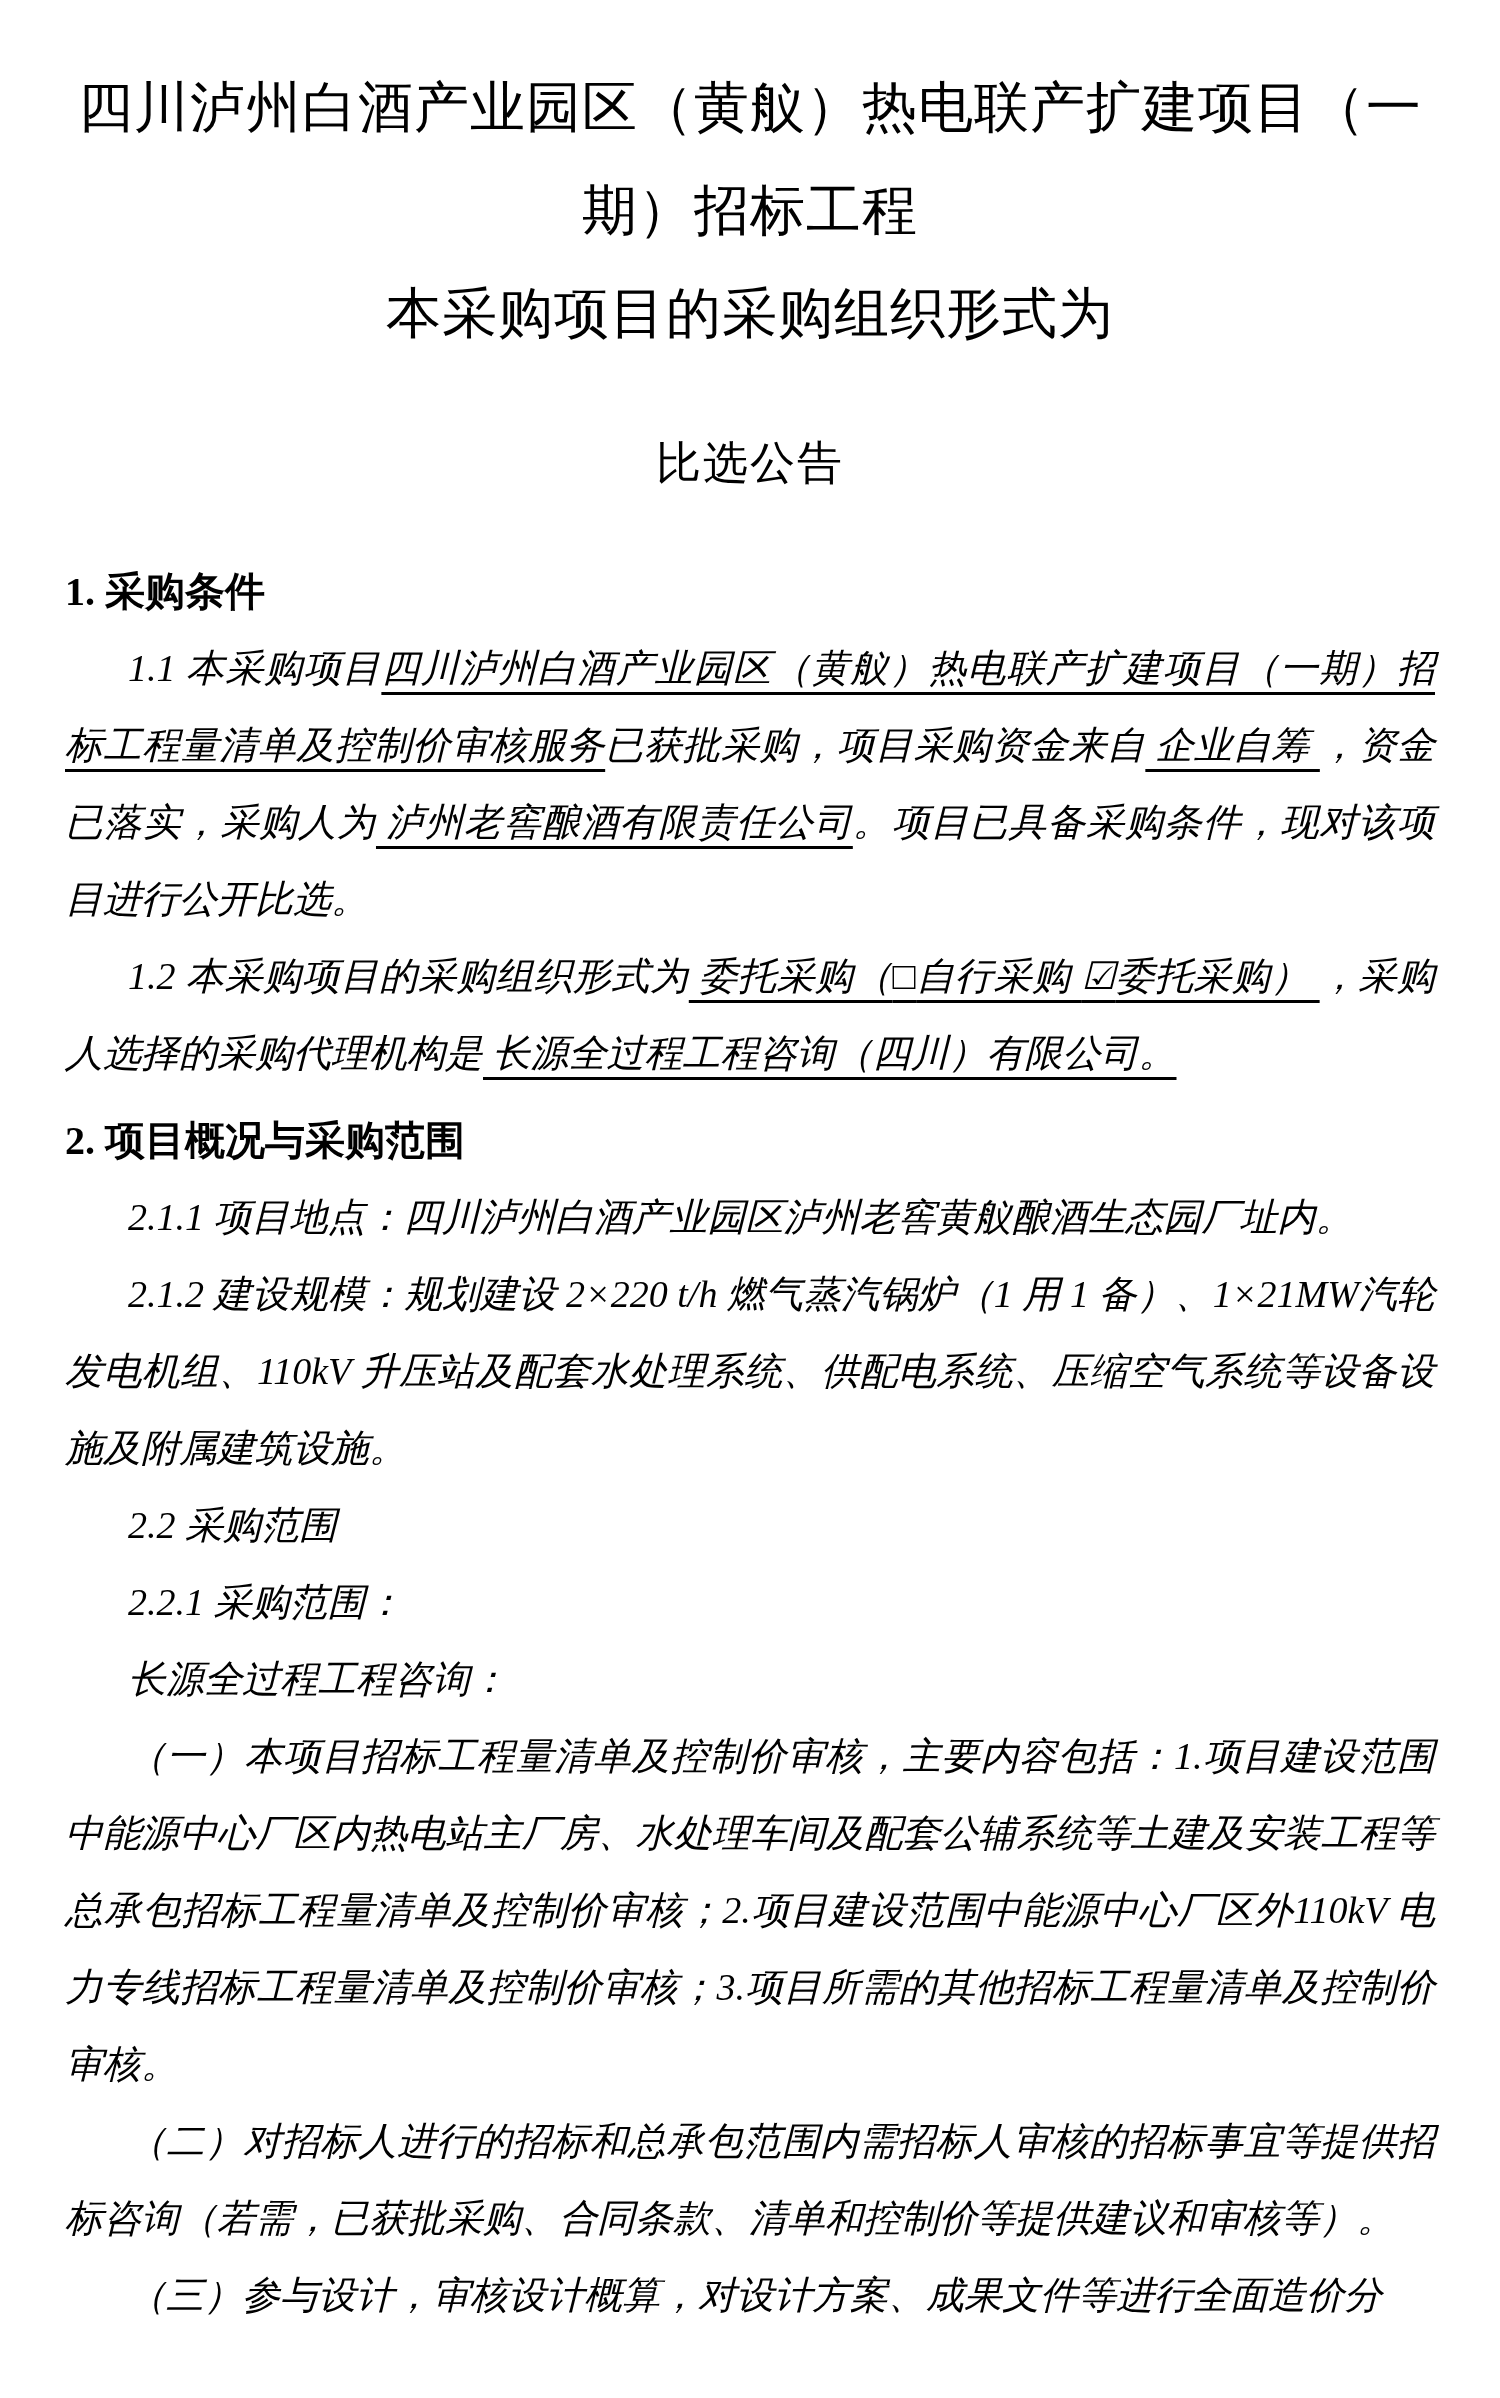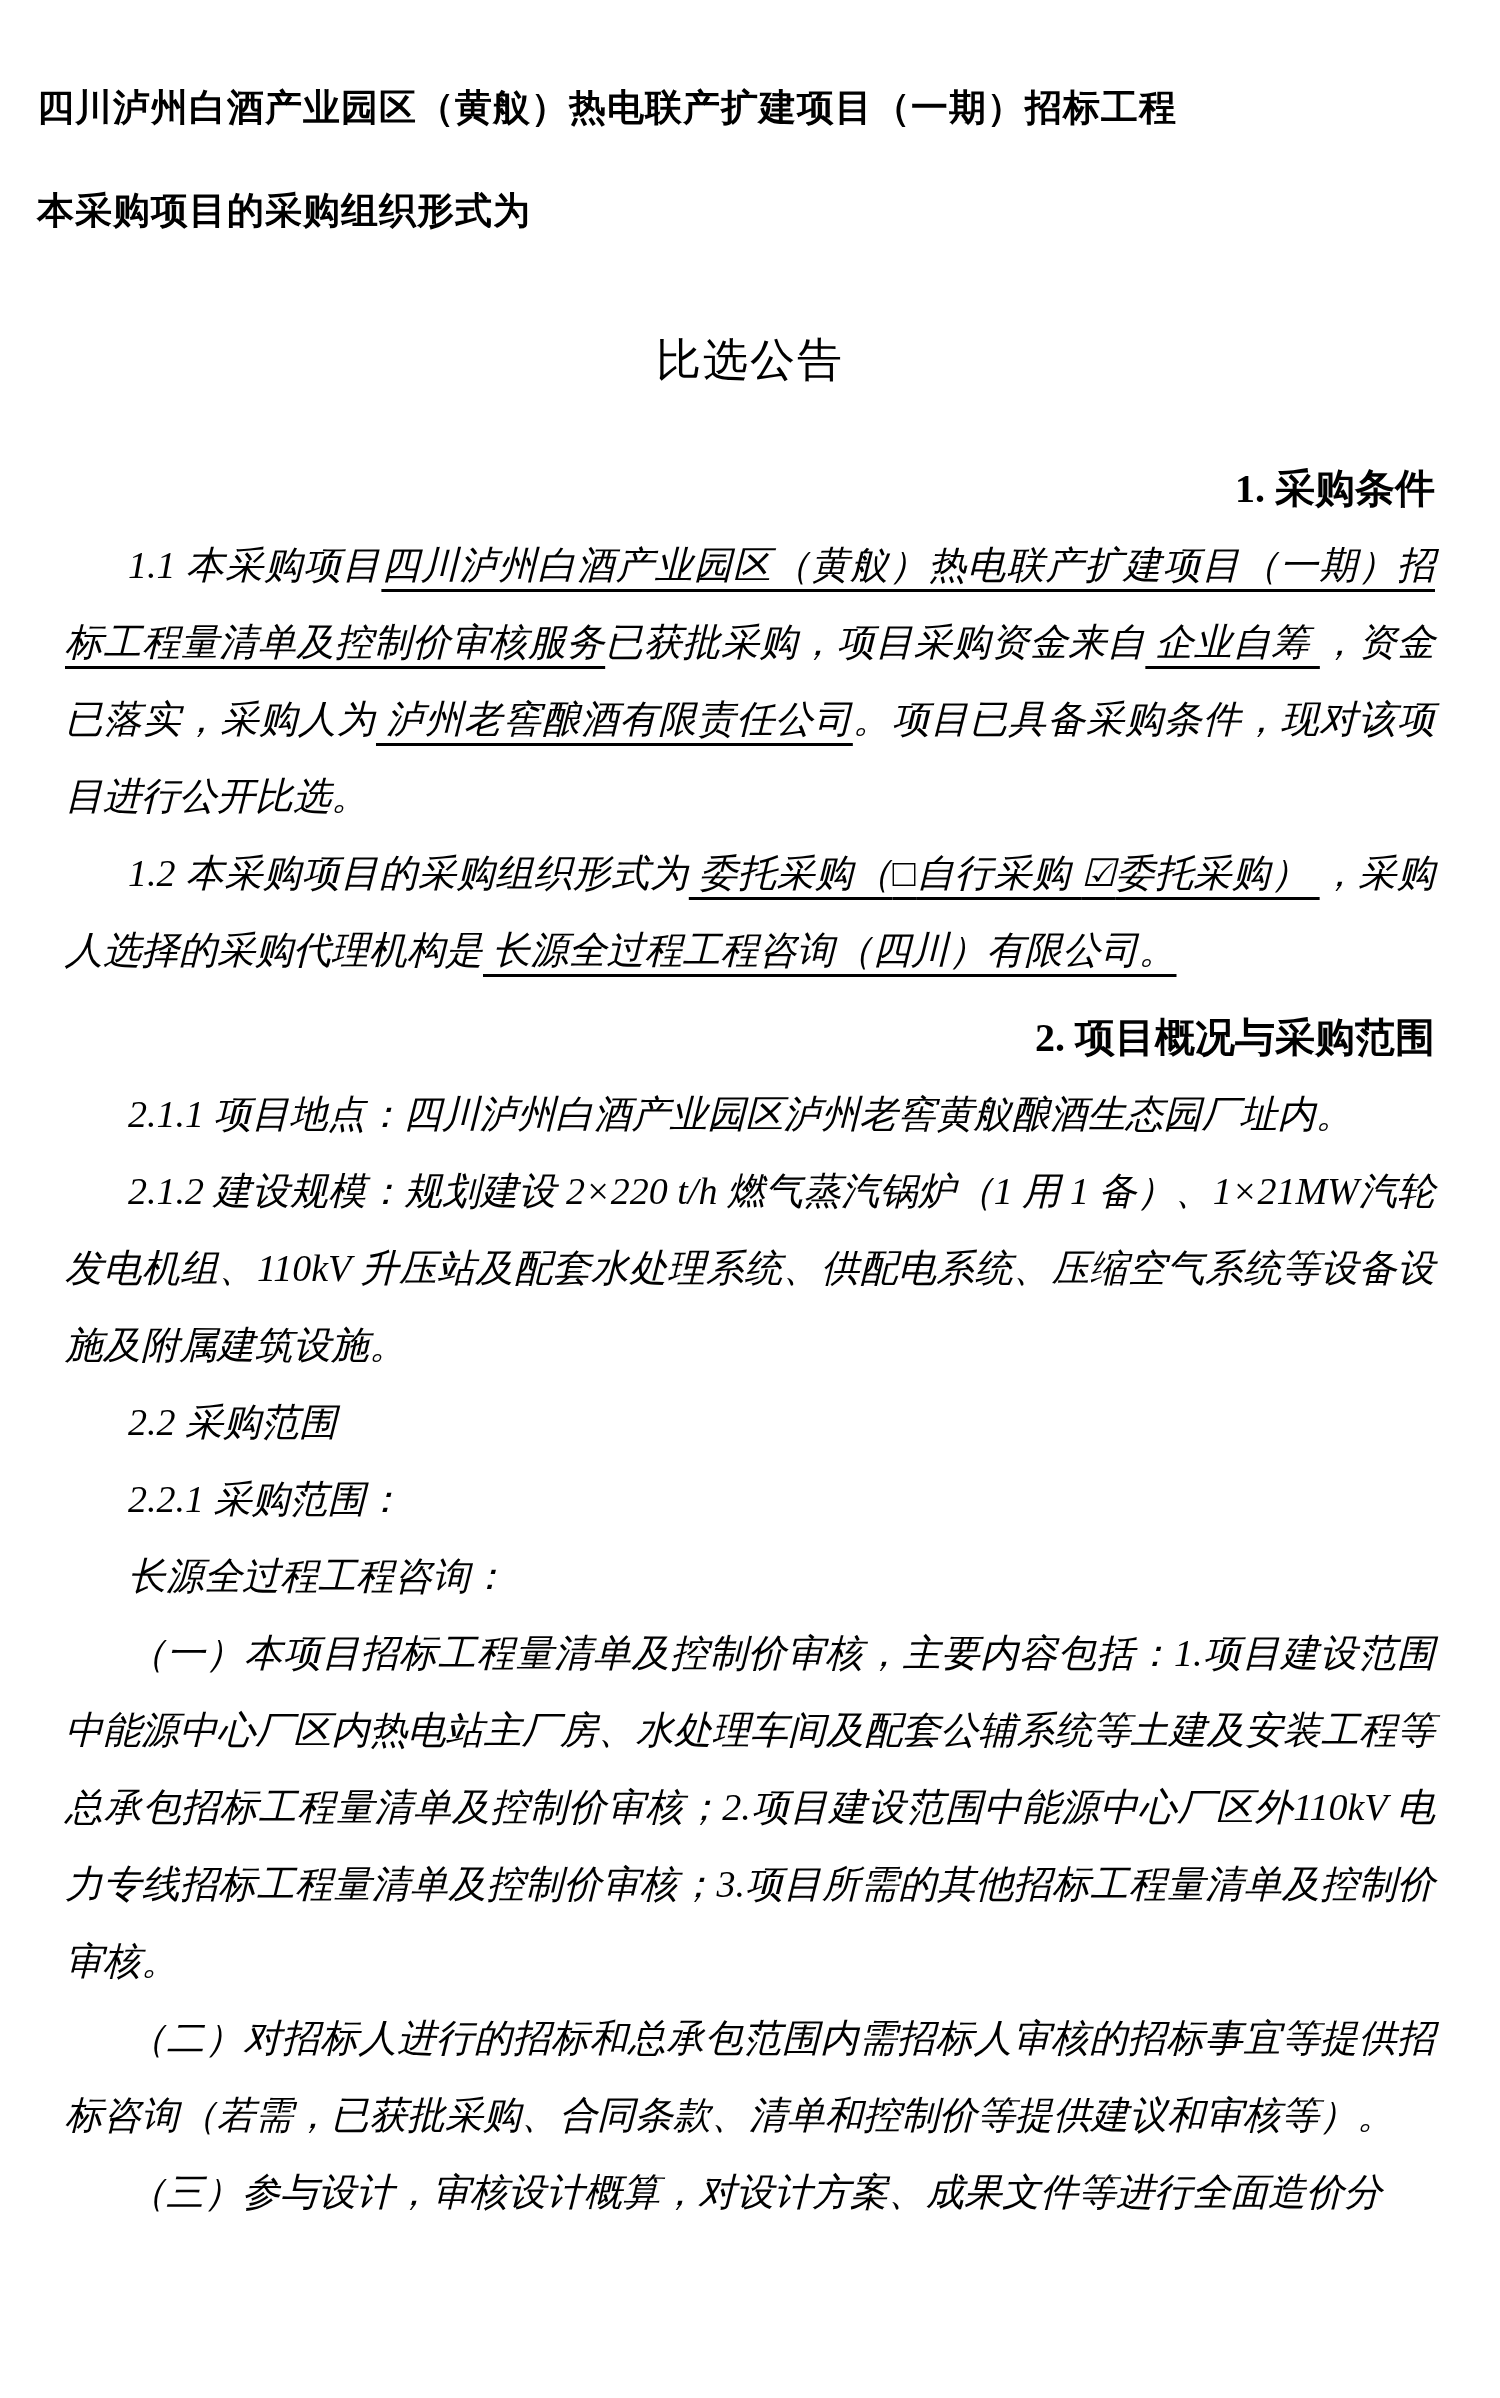--- a/index.html
+++ b/index.html
@@ -15,42 +15,42 @@
     font-family: "Liberation Serif", "DejaVu Serif", serif;
   }
   .page {
     box-sizing: border-box;
     width: 1500px;
     height: 2398px;
     padding: 0 65px;
     background: #ffffff;
   }
   .doc-title {
-    font-size: 37px;
-    font-weight: bold;
-    text-align: left;
+    font-size: 55px;
+    font-weight: normal;
+    text-align: center;
     line-height: 103px;
     margin: 56px -28px 0 -28px;
     letter-spacing: 1px;
   }
   .notice-title {
     font-size: 45px;
     font-weight: normal;
     text-align: center;
     line-height: 100px;
     margin-top: 48px;
     margin-bottom: 40px;
     letter-spacing: 2px;
   }
   .doc-body .heading {
     font-size: 40px;
     font-weight: bold;
     line-height: 77px;
     margin-top: 10px;
-    text-align: right;
+    text-align: left;
   }
   .doc-body .para {
     font-size: 38px;
     line-height: 77px;
     margin: 0;
     text-align: justify;
     text-justify: inter-character;
     text-indent: 63px;
     font-style: italic;
   }

